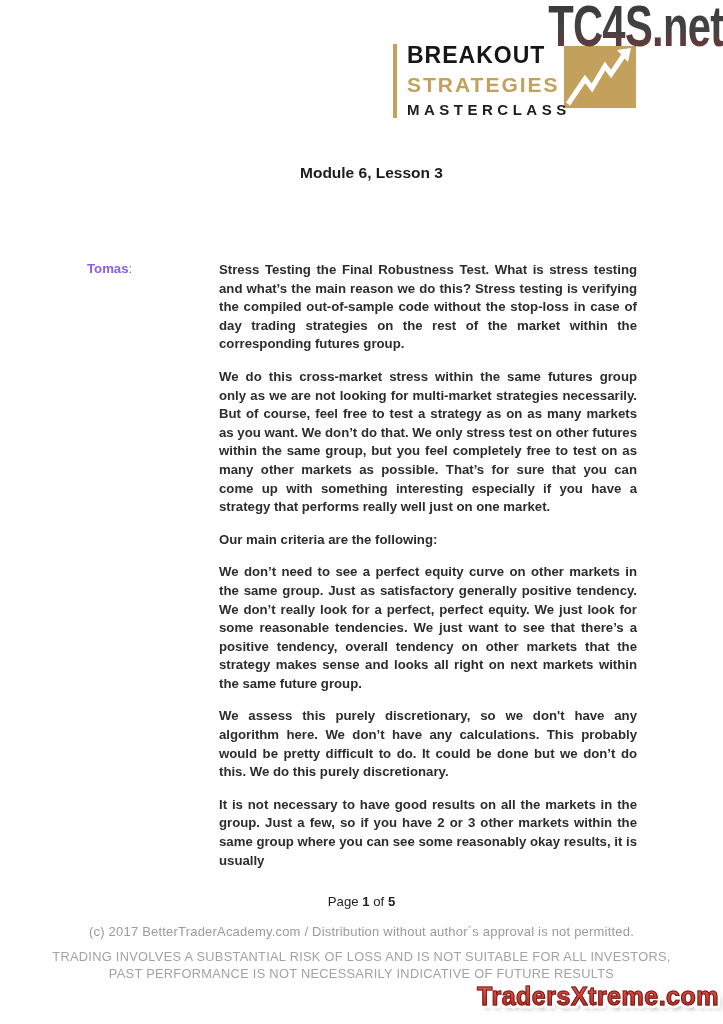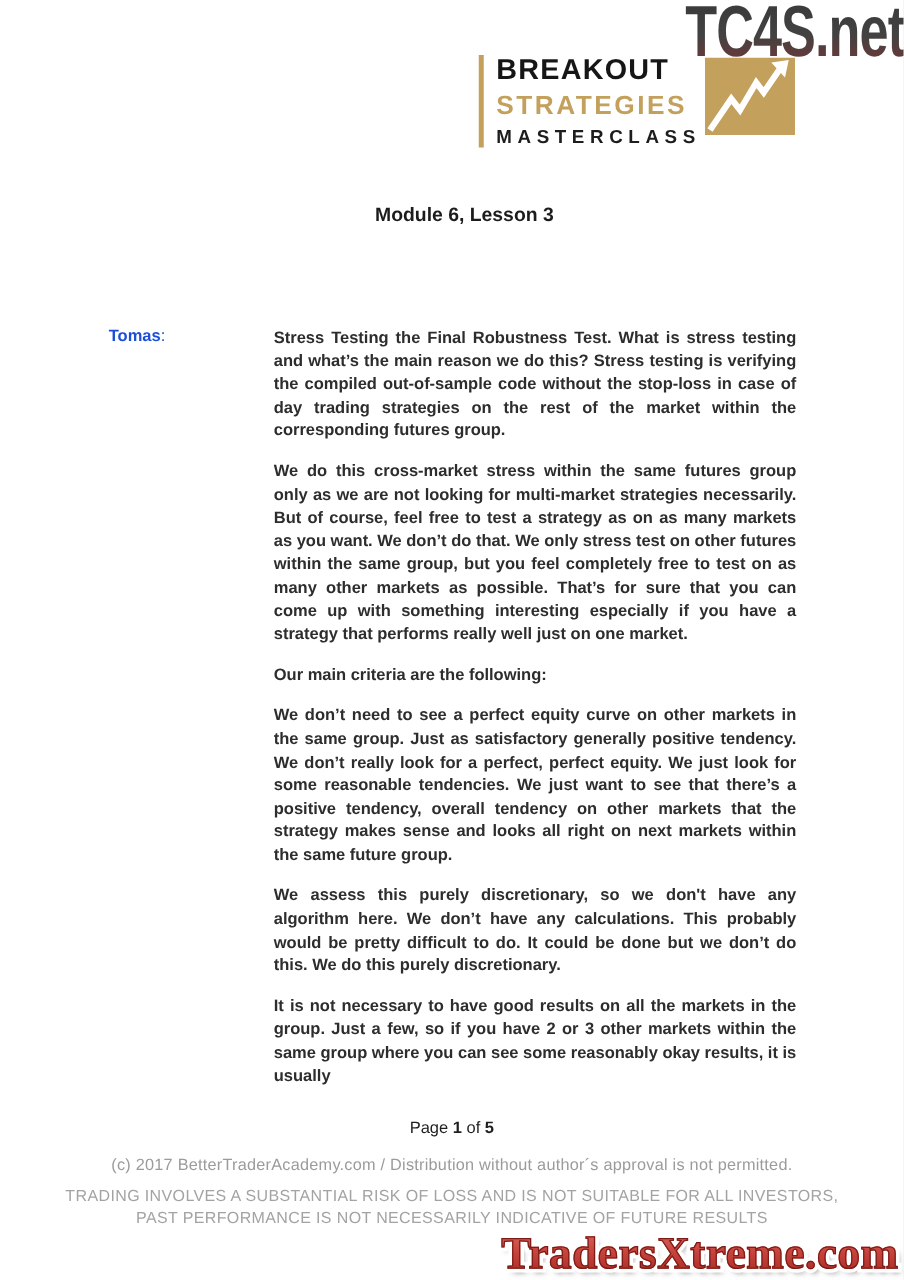--- a/index.html
+++ b/index.html
@@ -10,34 +10,34 @@
   
   .tc4s{
     position:absolute;top:-6px;right:0px;
     font-size:58px;font-weight:bold;letter-spacing:-1px;line-height:1.1;
     transform:scaleX(0.72);transform-origin:top right;
     background:linear-gradient(180deg,#2e2e2e 0%,#383838 52%,#5d3030 82%,#7a4343 100%);
     -webkit-background-clip:text;background-clip:text;color:transparent;
     opacity:.95;z-index:5;white-space:nowrap;
   }
   
-  .logo{position:absolute;top:44px;left:383px;display:flex;z-index:2;}
+  .logo{position:absolute;top:44px;left:393px;display:flex;z-index:2;}
   .logo-bar{width:4px;height:74px;background:var(--brand-gold);margin-right:10px;}
   .logo-text{display:flex;flex-direction:column;justify-content:space-between;height:74px;}
   .logo-l1{font-size:23px;font-weight:bold;letter-spacing:1px;color:#161616;line-height:23px;}
   .logo-l2{font-size:21px;font-weight:bold;letter-spacing:2px;color:var(--brand-gold);line-height:21px;}
   .logo-l3{font-size:15px;font-weight:700;letter-spacing:4.5px;color:#1d1d1d;line-height:16px;}
   .logo-mark{position:absolute;top:46px;left:564px;width:72px;height:62px;z-index:1;}
   
   .title{position:absolute;left:0;width:100%;text-align:center;font-weight:bold;font-size:15.5px;color:#1c1c1c;padding-left:10px;}
   .title1{top:164px;}
   .title2{top:200px;}
   
   .transcript{position:absolute;top:261px;left:87px;width:550px;display:flex;}
-  .speaker{width:132px;flex:0 0 132px;font-size:13.2px;color:#1d4ed8;}
+  .speaker{width:132px;flex:0 0 132px;font-size:13.2px;color:#8b5cf6;}
   .speaker b{font-weight:bold;}
   .content{width:419px;}
   .para{
     margin:0 0 14px 0;font-size:13.2px;line-height:18.6px;
     text-align:justify;color:#2d2d2d;font-weight:bold;
   }
   
   .dlsub{position:absolute;top:486px;left:213px;z-index:6;font-family:"DejaVu Serif",serif;
     font-weight:bold;font-size:43px;letter-spacing:1px;line-height:1;white-space:nowrap;}
   .dlsub .stroke{position:absolute;left:0;top:0;color:#fff;-webkit-text-stroke:8px #ffffff;
@@ -46,21 +46,21 @@
     -webkit-background-clip:text;background-clip:text;color:transparent;}
   
   .pageline{position:absolute;top:894px;left:0;width:100%;text-align:center;font-size:13.2px;color:#1f1f1f;}
   .pageline .num{font-weight:bold;}
   .copyright{position:absolute;top:924px;left:0;width:100%;text-align:center;
     font-size:13px;color:#9b9b9b;letter-spacing:.2px;}
   .disclaimer{position:absolute;top:948px;left:0;width:100%;text-align:center;
     font-size:12.8px;line-height:17px;color:#a3a3a3;letter-spacing:.3px;}
   
   .txtreme{position:absolute;top:981px;right:4px;z-index:6;
-    font-weight:bold;font-size:36px;letter-spacing:.5px;line-height:1.2;white-space:nowrap;font-family:Liberation Serif, serif;}
+    font-weight:bold;font-size:25px;letter-spacing:.5px;line-height:1.2;white-space:nowrap;}
   .txtreme .stroke{position:absolute;left:0;top:0;color:#fff;-webkit-text-stroke:7px #ffffff;
     text-shadow:3px 4px 4px rgba(110,110,110,.7);}
   .txtreme .fill{position:relative;background:linear-gradient(180deg,#d96a63 0%,#c44039 55%,#a32a24 100%);
     -webkit-background-clip:text;background-clip:text;color:transparent;
     -webkit-text-stroke:1px #7e1b16;}
 </style>
 </head>
 <body>
 
 <div class="page">

